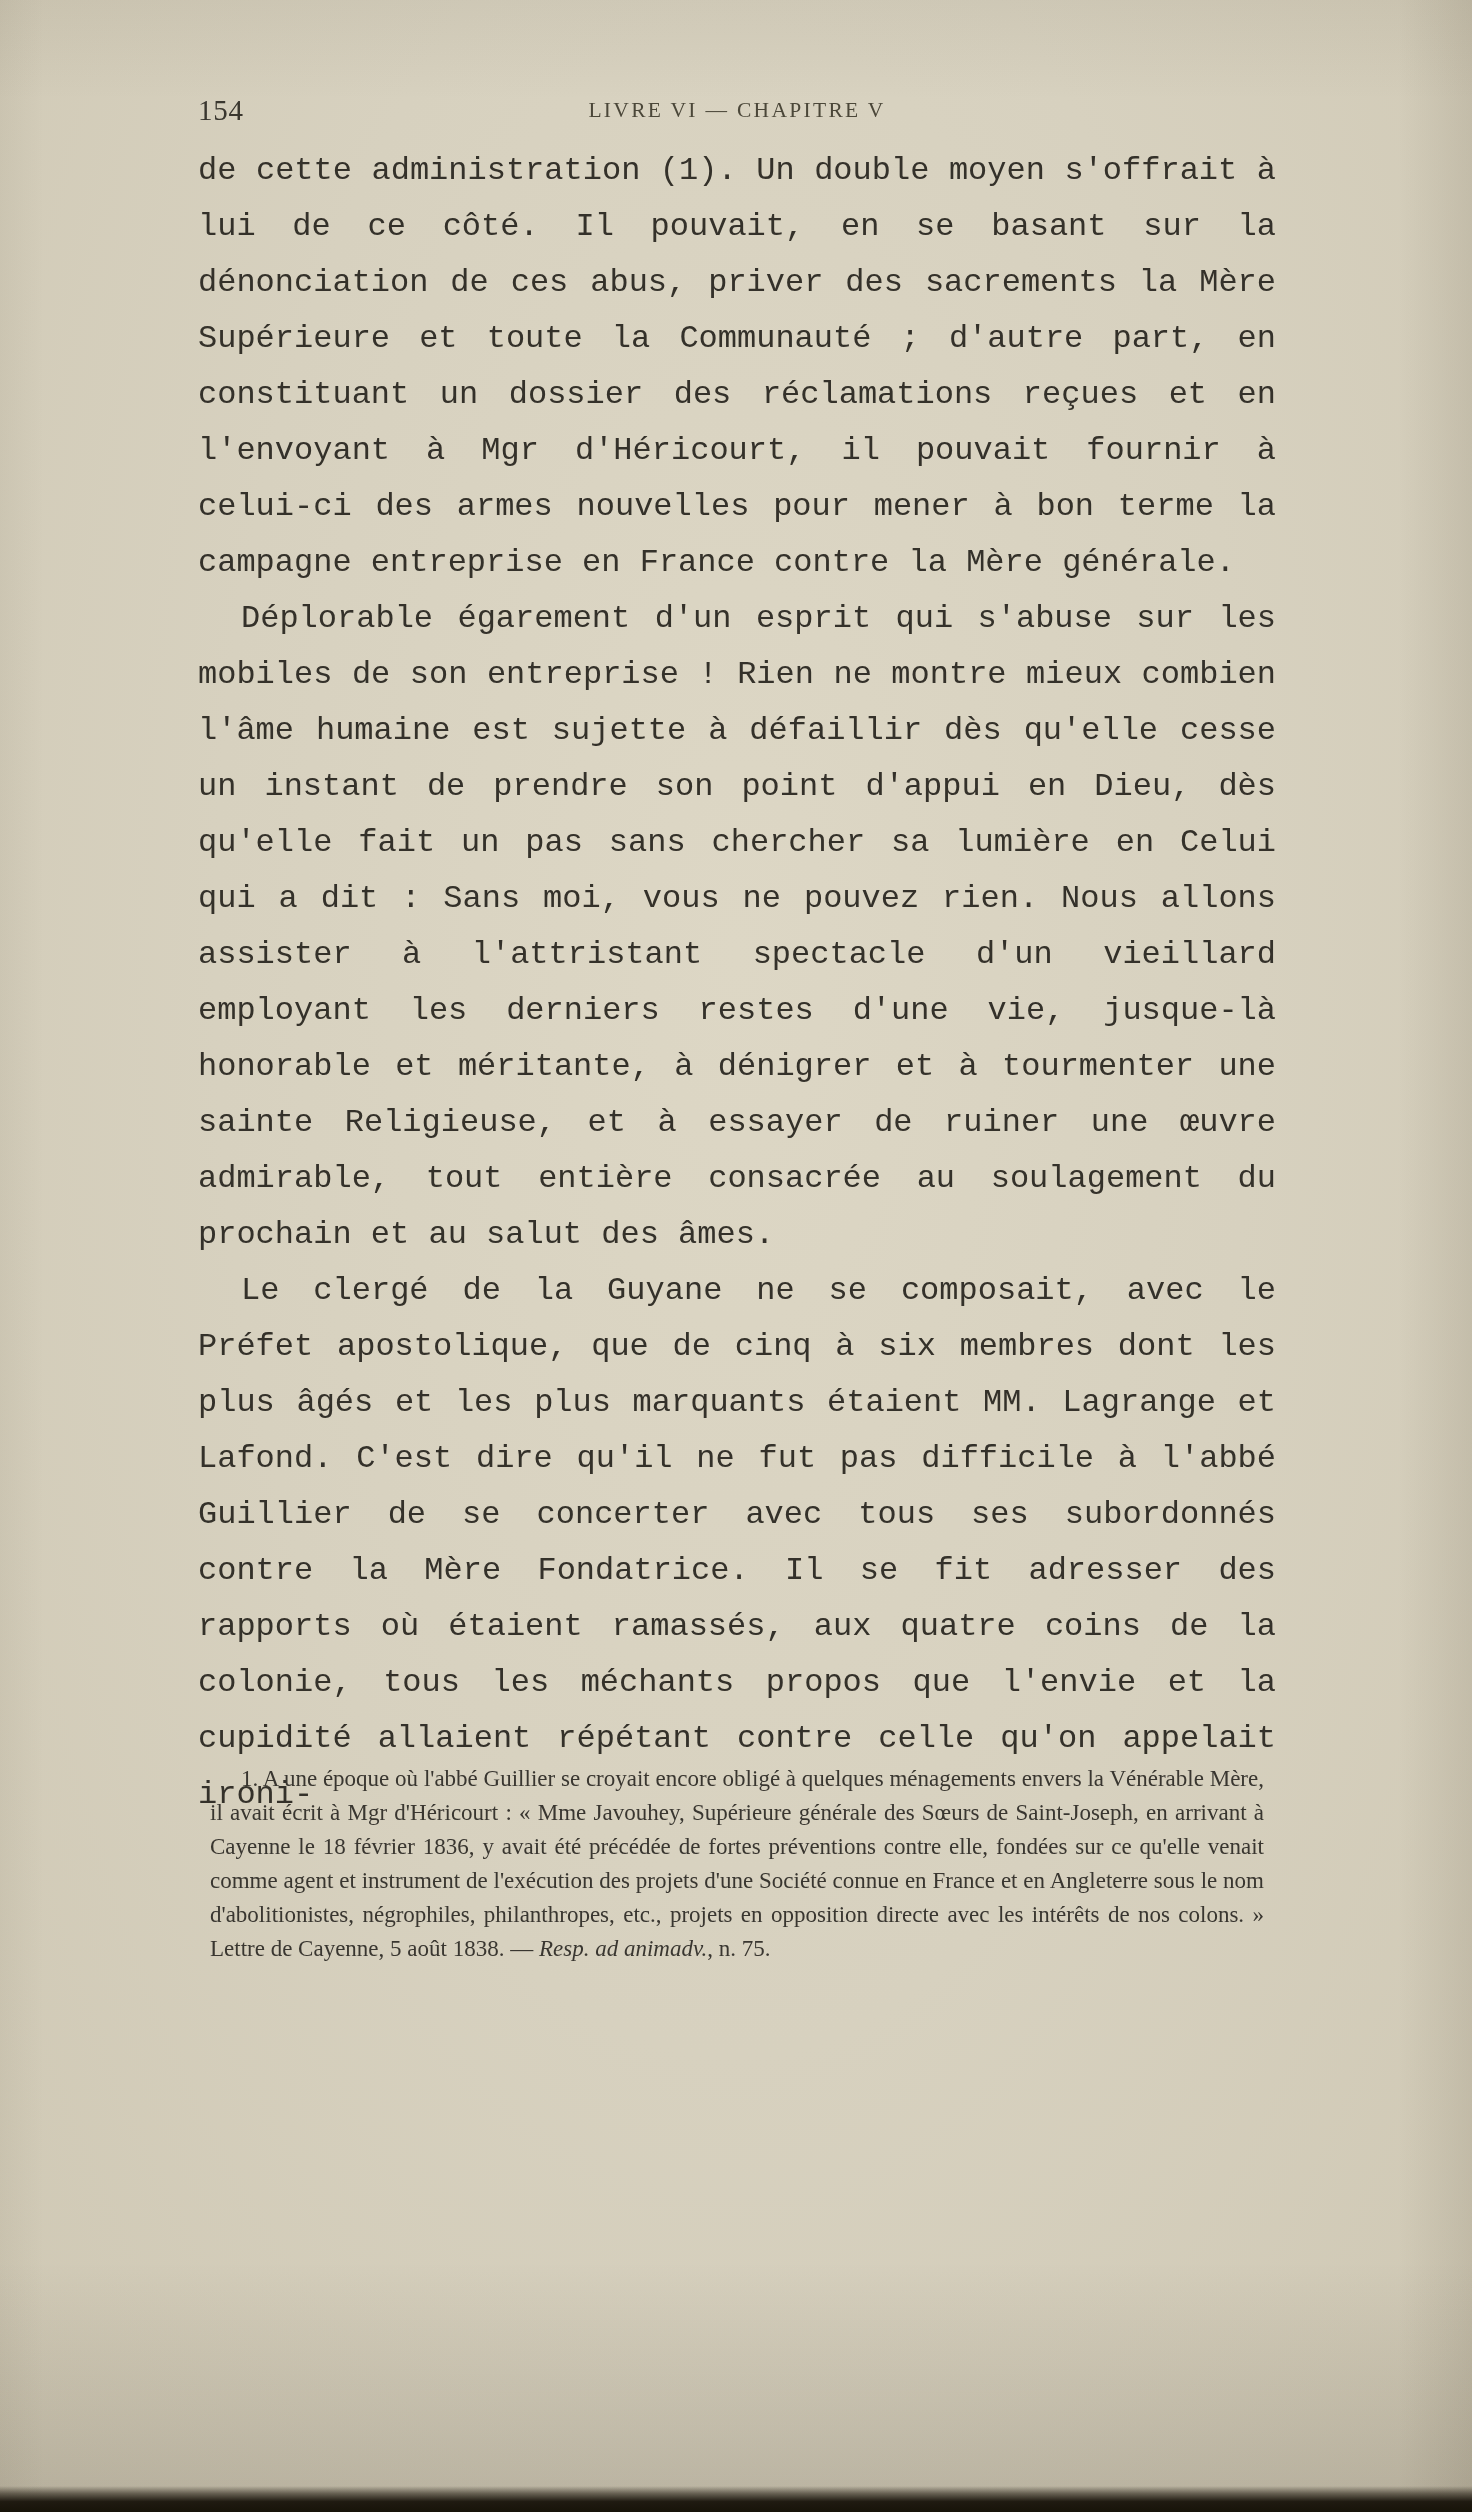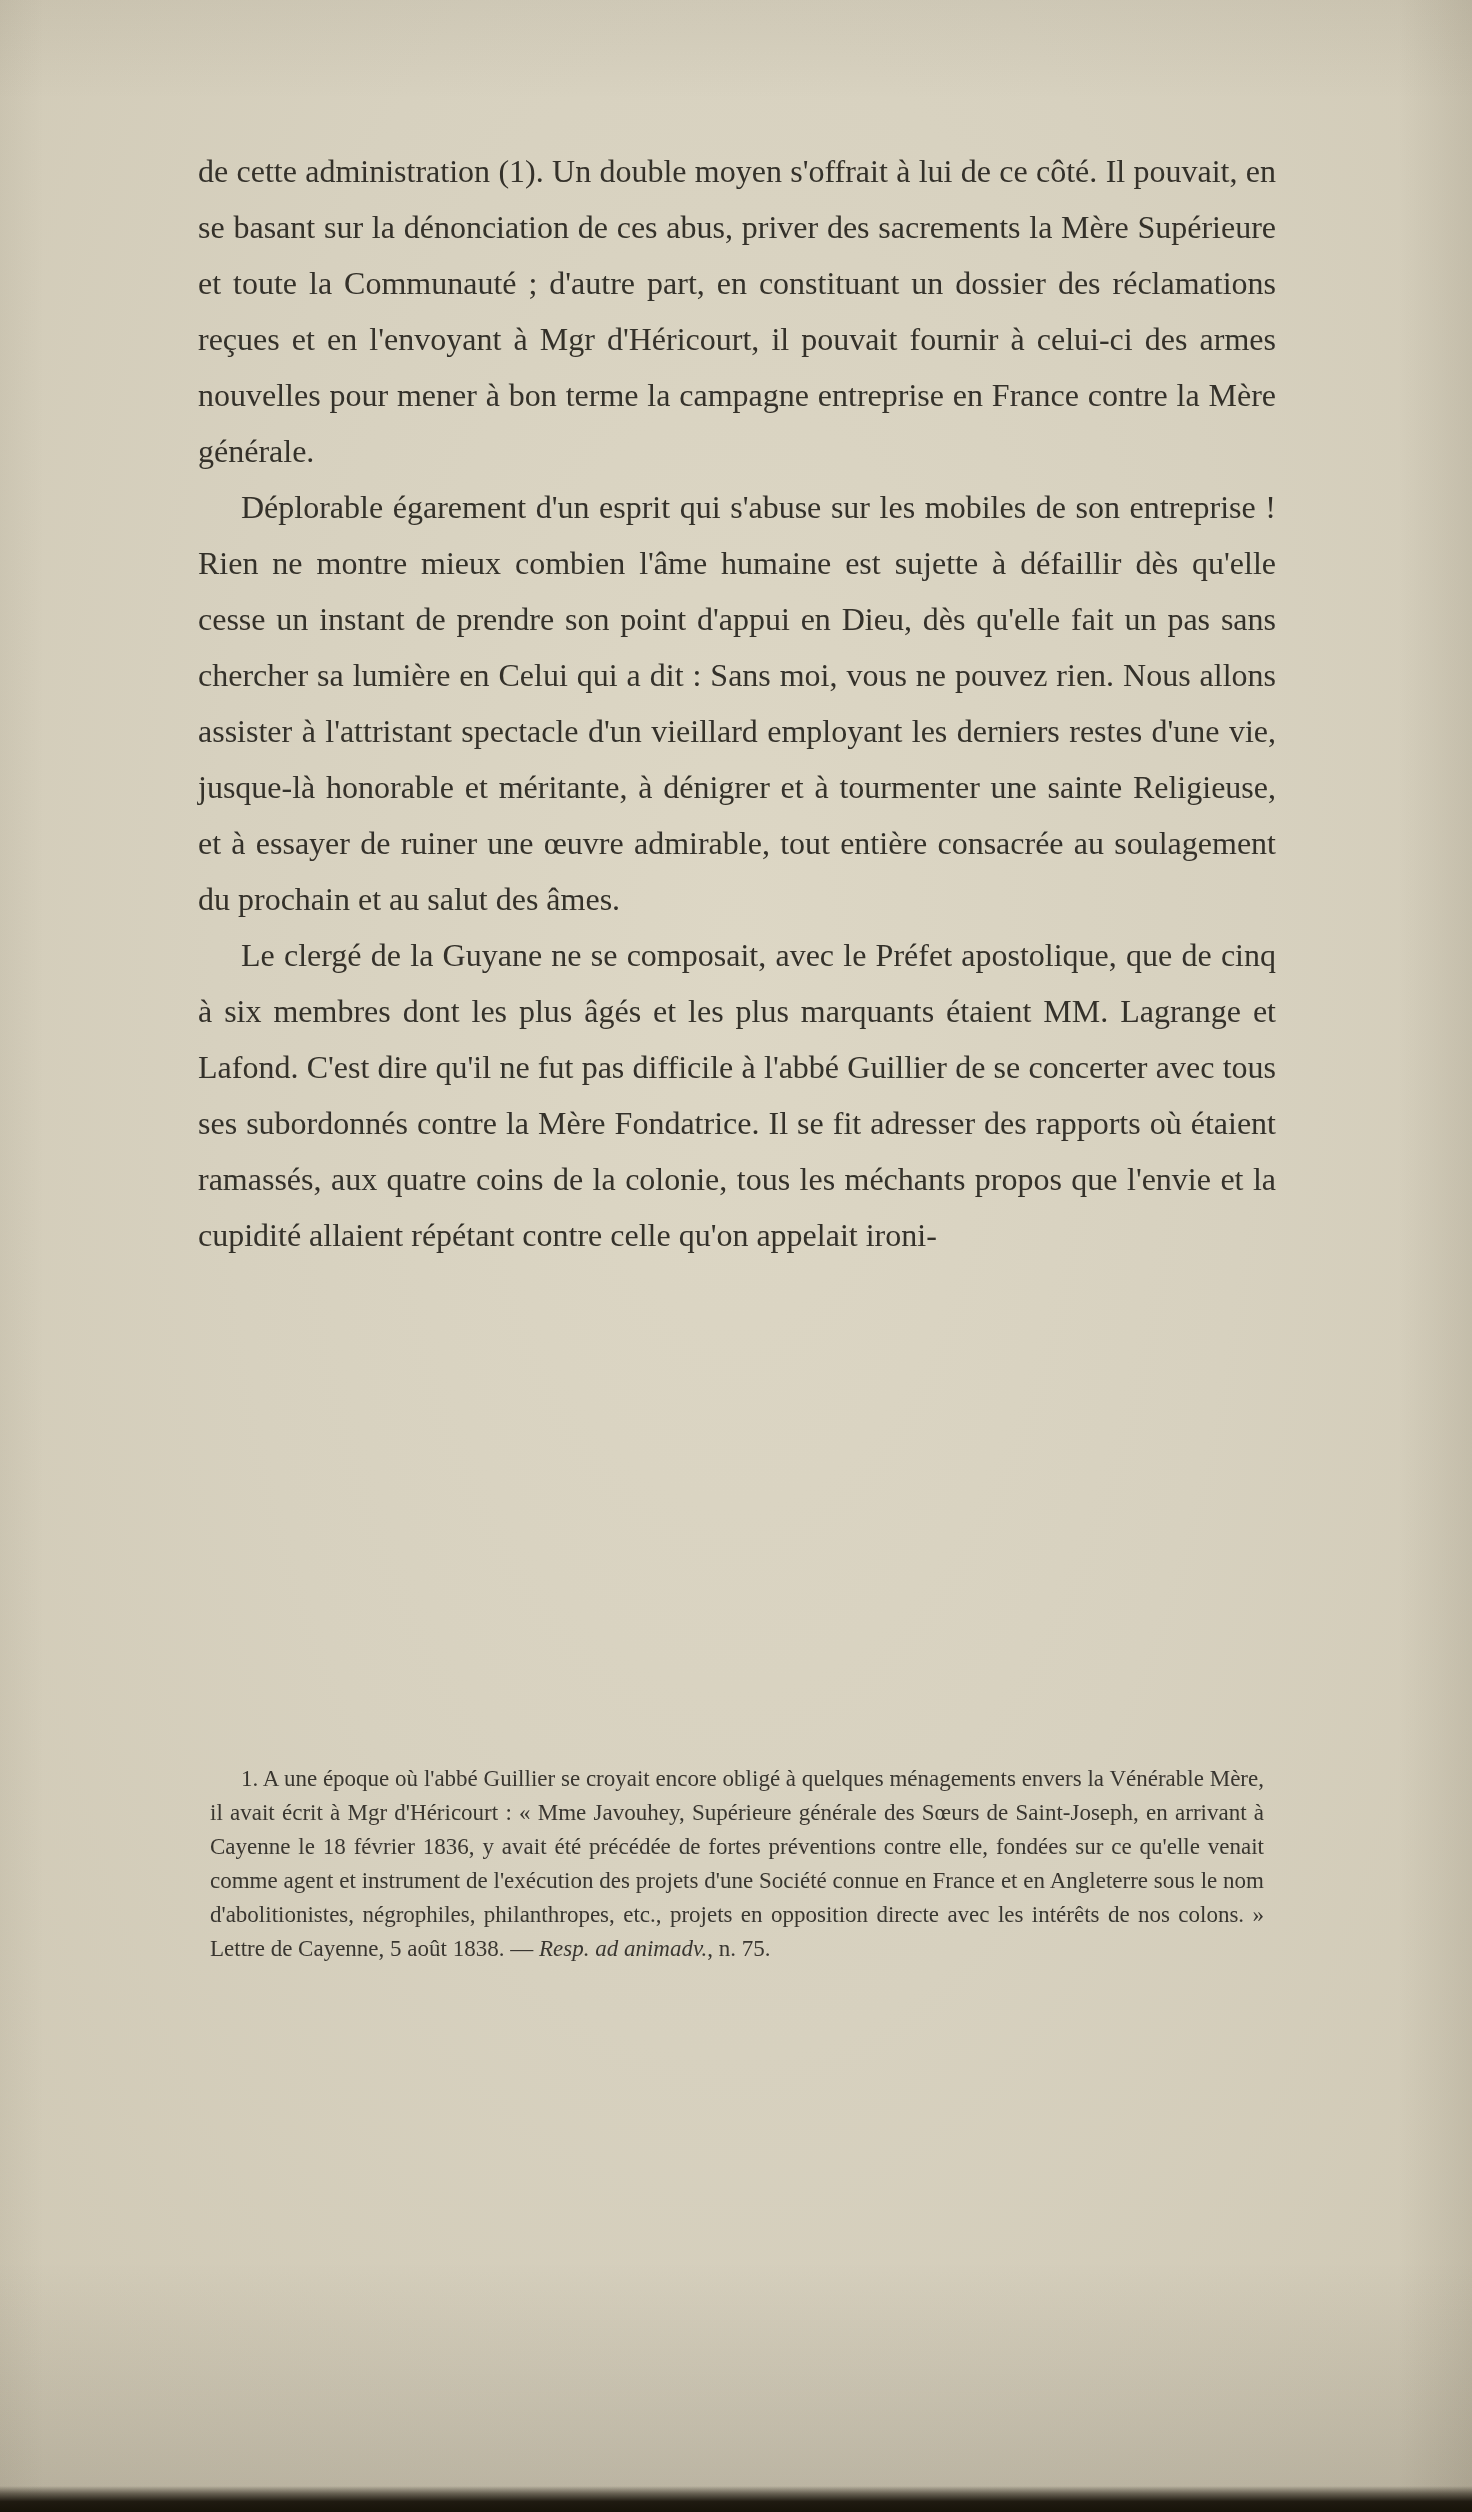--- a/index.html
+++ b/index.html
@@ -57,20 +57,21 @@
   }
   .body-text {
     position: absolute;
     left: 198px;
     top: 143px;
     width: 1078px;
     font-size: 32px;
     line-height: 56px;
     text-align: justify;
     color: #34312a;
+    font-family: Liberation Mono, monospace;
   }
   .para {
     margin: 0;
     text-indent: 43px;
   }
   .para.no-indent {
     text-indent: 0;
   }
   .footnote {
     position: absolute;
@@ -96,20 +97,24 @@
     bottom: 0;
     height: 26px;
     background: linear-gradient(to bottom, rgba(36,30,20,0) 0%, rgba(36,30,20,0.55) 28%, #1f1a11 60%, #171309 100%);
   }
 </style>
 </head>
 <body>
 
 <div class="scan">
 
+  <header class="running-head">
+    <span class="pagenum">154</span>
+    <span class="chapter">LIVRE VI — CHAPITRE V</span>
+  </header>
 
   <main class="body-text">
     <p class="para no-indent">de cette administration (1). Un double moyen s'offrait à lui de ce côté. Il pouvait, en se basant sur la dénonciation de ces abus, priver des sacrements la Mère Supérieure et toute la Communauté ; d'autre part, en constituant un dossier des réclamations reçues et en l'envoyant à Mgr d'Héricourt, il pouvait fournir à celui-ci des armes nouvelles pour mener à bon terme la campagne entreprise en France contre la Mère générale.</p>
     <p class="para">Déplorable égarement d'un esprit qui s'abuse sur les mobiles de son entreprise ! Rien ne montre mieux combien l'âme humaine est sujette à défaillir dès qu'elle cesse un instant de prendre son point d'appui en Dieu, dès qu'elle fait un pas sans chercher sa lumière en Celui qui a dit : Sans moi, vous ne pouvez rien. Nous allons assister à l'attristant spectacle d'un vieillard employant les derniers restes d'une vie, jusque-là honorable et méritante, à dénigrer et à tourmenter une sainte Religieuse, et à essayer de ruiner une œuvre admirable, tout entière consacrée au soulagement du prochain et au salut des âmes.</p>
     <p class="para">Le clergé de la Guyane ne se composait, avec le Préfet apostolique, que de cinq à six membres dont les plus âgés et les plus marquants étaient MM. Lagrange et Lafond. C'est dire qu'il ne fut pas difficile à l'abbé Guillier de se concerter avec tous ses subordonnés contre la Mère Fondatrice. Il se fit adresser des rapports où étaient ramassés, aux quatre coins de la colonie, tous les méchants propos que l'envie et la cupidité allaient répétant contre celle qu'on appelait ironi-</p>
   </main>
 
   <section class="footnote">
     <p class="fn-para"><span>1. A une époque où l'abbé Guillier se croyait encore obligé à quelques ménagements envers la Vénérable Mère, il avait écrit à Mgr d'Héricourt : « Mme Javouhey, Supérieure générale des Sœurs de Saint-Joseph, en arrivant à Cayenne le 18 février 1836, y avait été précédée de fortes préventions contre elle, fondées sur ce qu'elle venait comme agent et instrument de l'exécution des projets d'une Société connue en France et en Angleterre sous le nom d'abolitionistes, négrophiles, philanthropes, etc., projets en opposition directe avec les intérêts de nos colons. » Lettre de Cayenne, 5 août 1838. — </span><span class="italic">Resp. ad animadv.</span><span>, n. 75.</span></p>
   </section>

